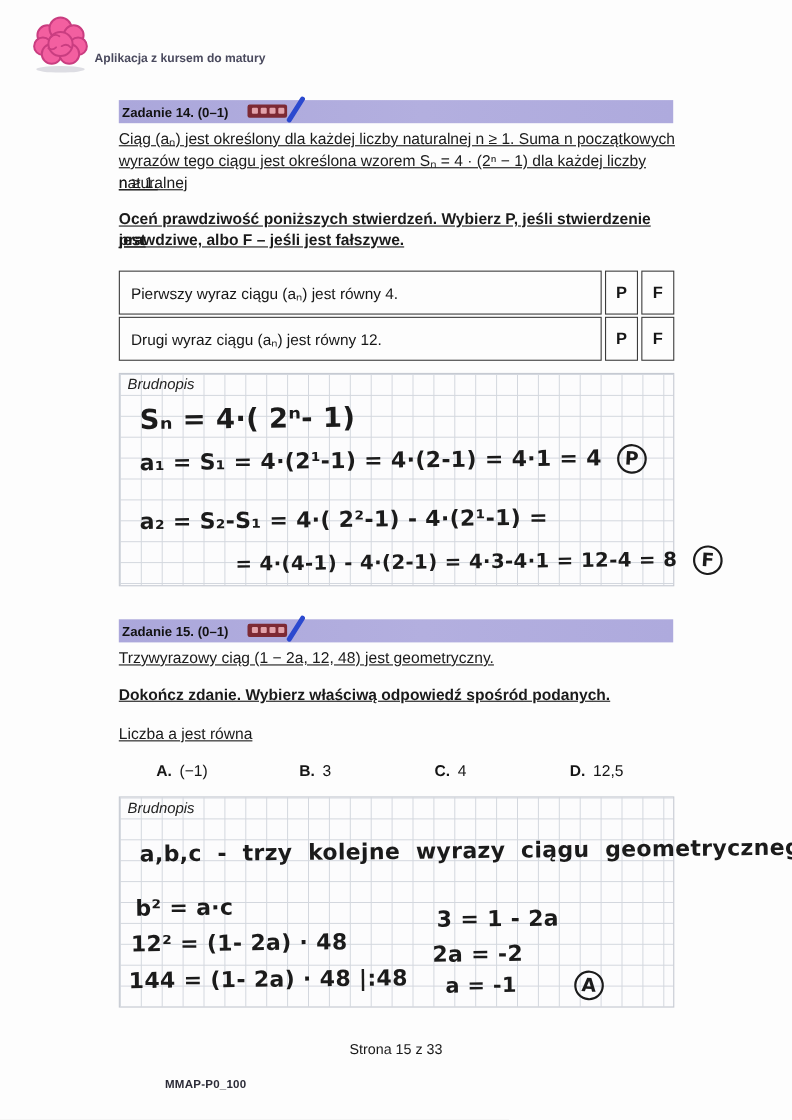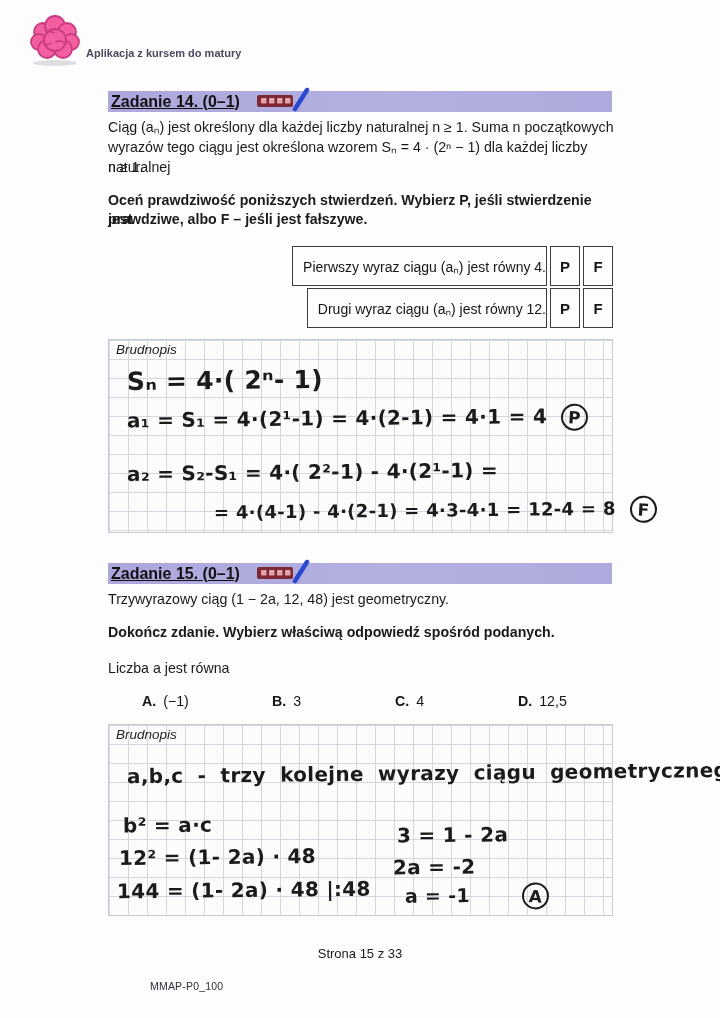--- a/index.html
+++ b/index.html
@@ -15,29 +15,29 @@
   
   .brand-title { left: 85px; top: 20px; font-size: 21px; font-weight: 700; color: #4a4a5e; letter-spacing: 0.2px; }
   .brand-subtitle { left: 86px; top: 47px; font-size: 11px; font-weight: 600; color: #4a4a5e; }
 
   
   .task-bar {
     left: 108px; width: 504px; height: 21px;
     background: linear-gradient(90deg, #aba7db 0%, #b3afdf 55%, #aeaadd 100%);
     display: flex; align-items: center;
   }
-  .task-bar .task-title { font-size: 16px; font-weight: 700; color: #121212; padding-left: 3px; text-decoration: underline; }
+  .task-bar .task-title { font-size: 12px; font-weight: 700; color: #121212; padding-left: 3px; }
   .task-bar svg { margin-left: 14px; margin-top: -4px; }
 
   
-  .ptext { left: 108px; width: 508px; font-size: 14.2px; line-height: 20px; color: #1a1a1a; }
+  .ptext { left: 108px; width: 508px; font-size: 14.2px; line-height: 20px; color: #1a1a1a; text-decoration: underline; }
   .ptext.bold { font-weight: 700; line-height: 19px; }
 
   
-  .tbl { left: 108px; width: 505px; display: flex; flex-direction: column; row-gap: 2px; align-items: flex-end; }
+  .tbl { left: 108px; width: 505px; display: flex; flex-direction: column; row-gap: 2px; }
   .tbl-row { display: flex; column-gap: 3px; height: 40px; }
   .tbl-cell { border: 1.6px solid #3c3c3c; background: #fdfdfd; display: flex; align-items: center; }
   .tbl-text { flex: 1; padding-left: 10px; font-size: 14px; }
   .tbl-choice { width: 30px; justify-content: center; font-weight: 700; font-size: 15px; }
 
   
   .grid {
     left: 108px; width: 505px;
     background-color: #fcfcfd;
     background-image:
@@ -60,21 +60,21 @@
     transform: rotate(4deg);
   }
   .mark:empty { display: none; }
 
   
   .answer { top: 693px; font-size: 14.2px; margin-left: 32px; }
   .answer b { font-weight: 700; margin-right: 7px; }
 
   
   .footer-page { left: 0; width: 720px; top: 946px; text-align: center; font-size: 13px; color: #1a1a1a; }
-  .footer-code { left: 134px; top: 980px; font-size: 10.5px; font-weight: 400; color: #2c2c38; letter-spacing: 0.2px; padding-left: 16px; }
+  .footer-code { left: 134px; top: 980px; font-size: 10.5px; font-weight: 700; color: #2c2c38; letter-spacing: 0.2px; padding-left: 16px; }
 </style>
 </head>
 <body>
 
 <div id="page">
 
   <div class="abs" style="left:26px; top:12px; width:58px; height:56px;">
     <svg width="58" height="56" viewBox="0 0 58 56">
       <ellipse cx="29" cy="51" rx="22" ry="3" fill="#dddde3"></ellipse>
       <g fill="#f35fa0" stroke="#c93d80" stroke-width="1.8">

